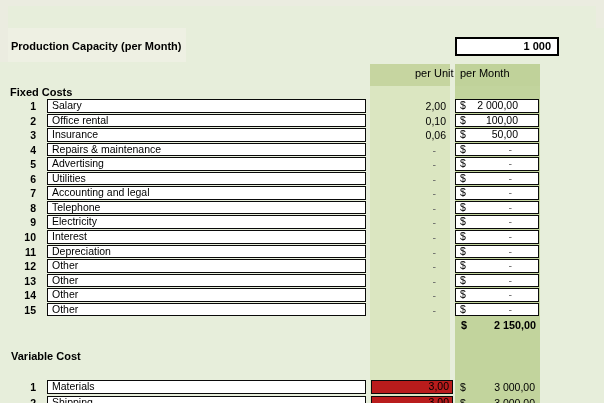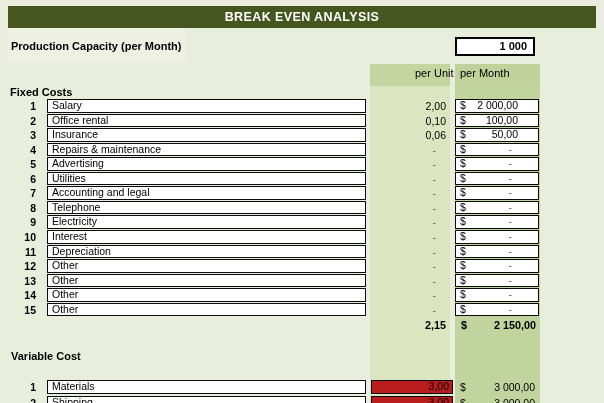--- a/index.html
+++ b/index.html
@@ -13,21 +13,21 @@
   
   #title-bar{
     left:8px;top:6px;width:588px;height:22px;background:#46561e;
     color:#ffffff;font-weight:bold;font-size:12.5px;letter-spacing:.4px;
     display:flex;align-items:center;justify-content:center;
   }
   
   #prod-label-cell{left:8px;top:28px;width:178px;height:34px;background:#eef0e3;}
   #prod-label{left:11px;top:40px;font-size:11px;font-weight:bold;color:#000;}
   #prod-value-box{
-    left:455px;top:37px;width:80px;height:19px;background:#fff;
+    left:455px;top:37px;width:104px;height:19px;background:#fff;
     border:2px solid #000;box-sizing:border-box;
     font-size:11px;font-weight:bold;line-height:15px;text-align:right;padding-right:6px;
   }
   
   #pu-band{left:370px;top:64px;width:80px;height:339px;background:#dbe6c1;}
   #pm-band{left:455px;top:64px;width:85px;height:339px;background:#c2d49d;}
   #pu-header{left:370px;top:64px;width:80px;height:22px;background:#c6d5a0;}
   #pm-header{left:455px;top:64px;width:85px;height:22px;background:#c0d29a;}
   .col-header-text{font-size:11px;color:#000;}
   #pu-header-text{left:375px;top:67px;margin-left:40px;}
@@ -58,23 +58,20 @@
 </style>
 </head>
 <body>
 
 <div id="sheet">
 
   <div class="abs cream" style="left:0;top:0;width:604px;height:6px;"></div>
   <div class="abs cream" style="left:0;top:6px;width:8px;height:56px;"></div>
   <div class="abs cream" style="left:596px;top:6px;width:8px;height:22px;"></div>
 
-  <div id="title-bar" class="abs">
-    <span>BREAK EVEN ANALYSIS</span>
-  </div>
 
   <div id="prod-label-cell" class="abs"></div>
   <div id="prod-label" class="abs">Production Capacity (per Month)</div>
   <div id="prod-value-box" class="abs">1 000</div>
 
   <div id="pu-band" class="abs"></div>
   <div id="pm-band" class="abs"></div>
   <div id="pu-header" class="abs"></div>
   <div id="pm-header" class="abs"></div>
   <div id="pu-header-text" class="abs col-header-text">per Unit</div>
@@ -184,21 +181,20 @@
       </div>
       <div class="row-num" style="top: 302.7px;">15</div>
       <div class="name-box" style="top: 302.7px;">Other</div>
       <div class="pu-val dash" style="top: 302.7px;">-</div>
       <div class="pm-box" style="top: 302.7px;">
         <span class="cur">$</span>
         <span class="val dash">-</span>
       </div>
     </div>
 
-  <div class="abs total-text" style="left:370px;top:318px;width:76px;text-align:right;">2,15</div>
   <div class="abs total-text" style="left:461px;top:318px;">$</div>
   <div class="abs total-text" style="left:455px;top:318px;width:81px;text-align:right;">2 150,00</div>
 
   <div id="variable-rows">
       <div class="row-num" style="top: 380px;">1</div>
       <div class="name-box" style="top: 380px;">Materials</div>
       <div class="pu-box" style="top: 380px;">3,00</div>
       <div class="pm-plain-cur" style="top: 380px;">$</div>
       <div class="pm-plain-val" style="top: 380px;">3 000,00</div>
       <div class="row-num" style="top: 395.6px;">2</div>

